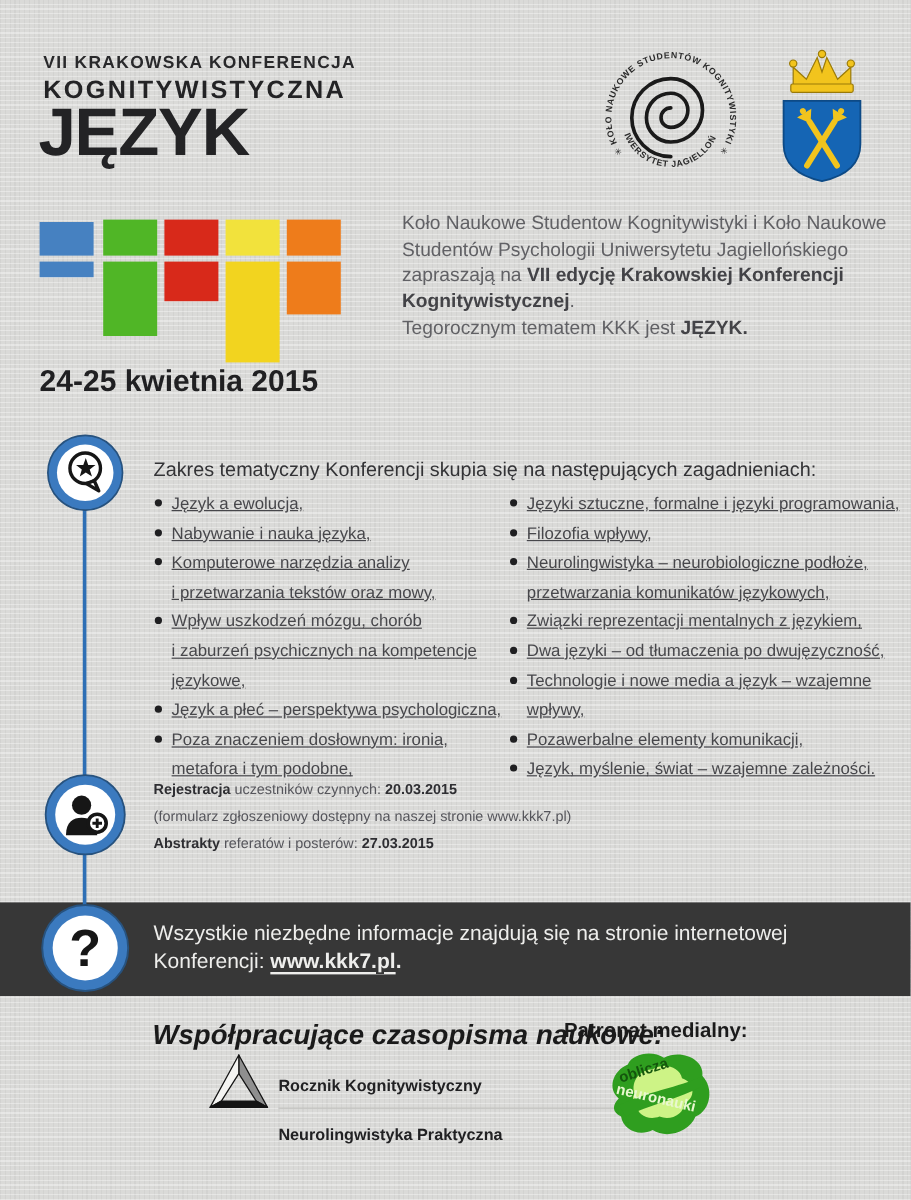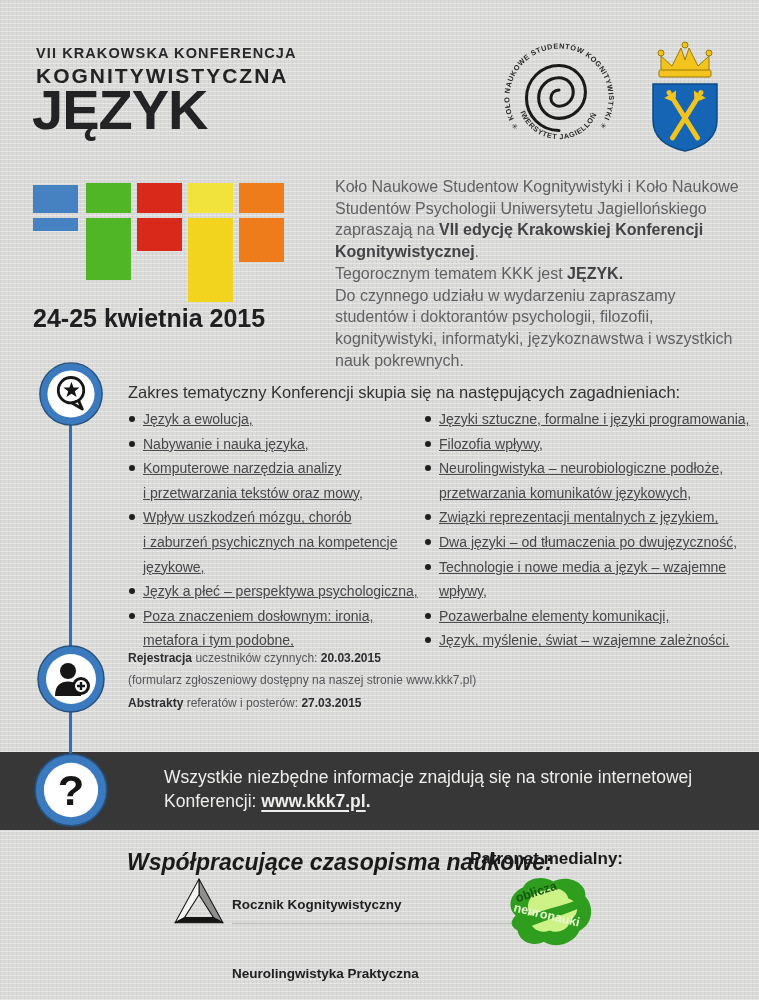--- a/index.html
+++ b/index.html
@@ -62,31 +62,31 @@
                           border-radius:50%; background:#1f1f21; }
 
   
   .registration{ position:absolute; left:128px; top:647px; font-size:12px; line-height:22.4px;
                  color:#55555b; }
   .registration b{ color:#2e2e32; }
 
   
   .info-band{ position:absolute; left:0; top:752px; width:759px; height:78px; }
   .info-band-text{ position:absolute; left:128px; top:766px; font-size:17.5px;
-                   line-height:23.5px; color:#eeeeec;margin-left:36px; }
+                   line-height:23.5px; color:#eeeeec; }
   .info-band-text .url{ font-weight:bold; text-decoration:underline;
                         text-underline-offset:3px; text-decoration-thickness:1.5px; }
 
   
   .journals-heading{ position:absolute; left:127px; top:849px; font-size:23px; font-weight:bold; color:#1a1a1a;font-style:italic; }
   .media-heading{ position:absolute; left:470px; top:849px; font-size:17px; font-weight:bold; color:#1a1a1a; }
   .penrose-box{ position:absolute; left:173px; top:876px; width:52px; height:52px; }
   .journal-1{ position:absolute; left:232px; top:897px; font-size:13.5px; font-weight:bold; color:#212123;text-align:center; }
   .journal-divider{ position:absolute; left:232px; top:923px; width:295px; height:1px; background:#c0c0be; }
-  .journal-2{ position:absolute; left:232px; top:938px; font-size:13.5px; font-weight:bold; color:#212123;margin-top:28px; }
+  .journal-2{ position:absolute; left:232px; top:938px; font-size:13.5px; font-weight:bold; color:#212123; }
   .brain-box{ position:absolute; left:500px; top:874px; width:100px; height:80px; }
   .brain-text-top{ position:absolute; left:515px; top:885px; font-size:12.5px; font-weight:bold;
                    color:#14560d; transform:rotate(-18deg); }
   .brain-text-bottom{ position:absolute; left:513px; top:908px; font-size:12.5px; font-weight:bold;
                       color:#e9f8cf; transform:rotate(13deg); }
 
   .circ-text{ font-size:7.2px; font-weight:bold; letter-spacing:.6px; fill:#2a2a2a; }
 </style>
 </head>
 <body>
@@ -145,21 +145,20 @@
     <div class="tile t8" style="background: rgb(242, 212, 31);"></div>
     <div class="tile t9" style="background: rgb(238, 124, 27);"></div>
     <div class="tile t10" style="background: rgb(238, 124, 27);"></div>
   </div>
 
   <div class="date">24-25 kwietnia 2015</div>
 
   <div class="intro">
     <p><span>Koło Naukowe Studentow Kognitywistyki i Koło Naukowe Studentów Psychologii Uniwersytetu Jagiellońskiego zapraszają na </span><b>VII edycję Krakowskiej Konferencji Kognitywistycznej</b><span>.</span></p>
     <p><span>Tegorocznym tematem KKK jest </span><b>JĘZYK.</b></p>
-    <p>Do czynnego udziału w wydarzeniu zapraszamy studentów i doktorantów psychologii, filozofii, kognitywistyki, informatyki, językoznawstwa i wszystkich nauk pokrewnych.</p>
   </div>
 
   <div class="timeline" style="background: rgb(46, 111, 181);"></div>
 
   <div class="badge badge-topics">
     <svg width="66" height="66" viewBox="0 0 70 70">
       <circle cx="35" cy="35" r="33" fill="#3b7abf" stroke="#27527e" stroke-width="1.5"></circle>
       <circle cx="35" cy="35" r="25" fill="#ffffff"></circle>
       <circle cx="35" cy="31" r="13.5" fill="#ffffff" stroke="#161616" stroke-width="3"></circle>
       <path d="M43,42 L47,51 L36,44.5 Z" fill="#ffffff" stroke="#161616" stroke-width="3" stroke-linejoin="round"></path>

